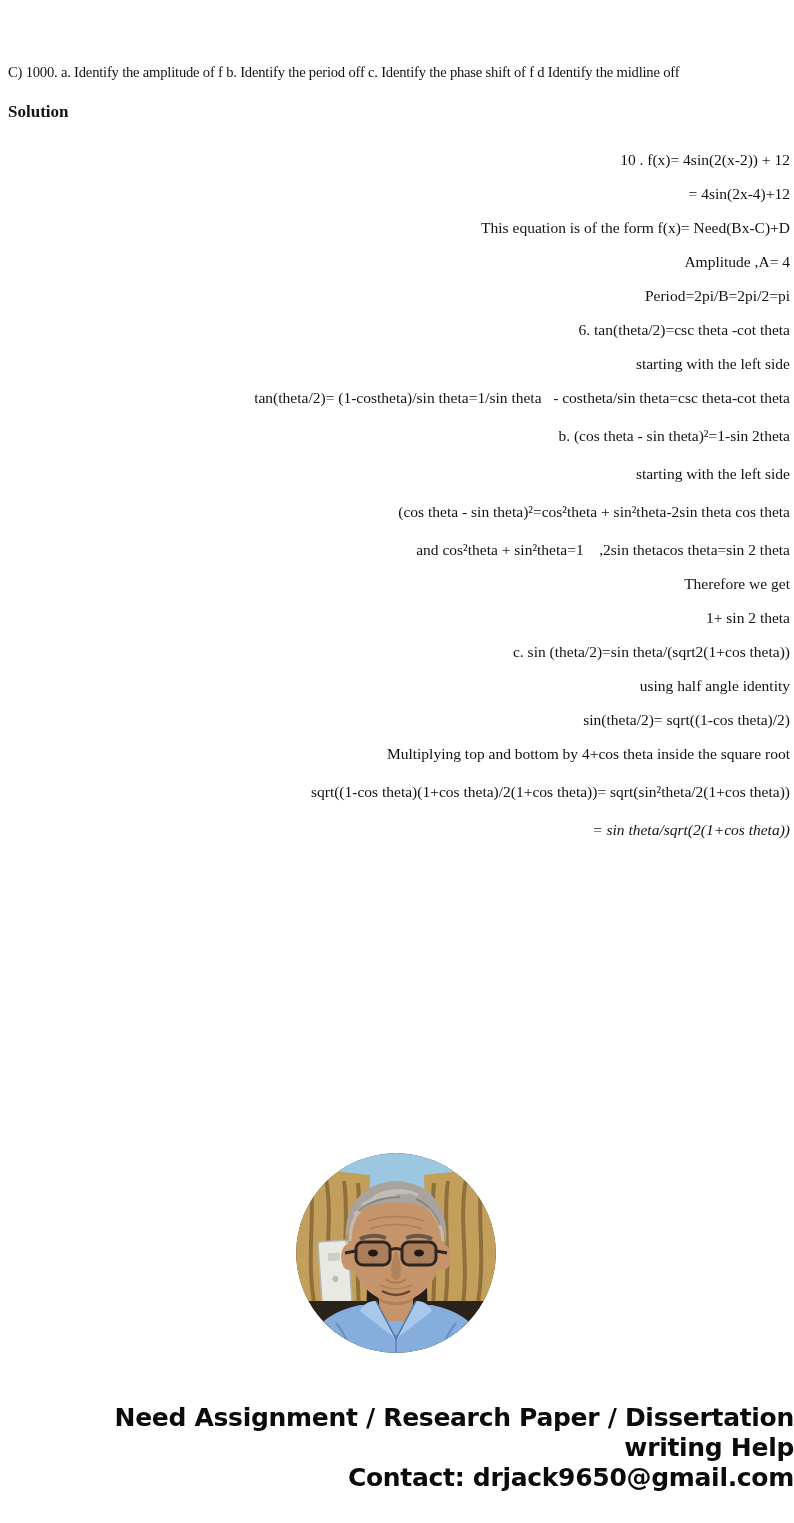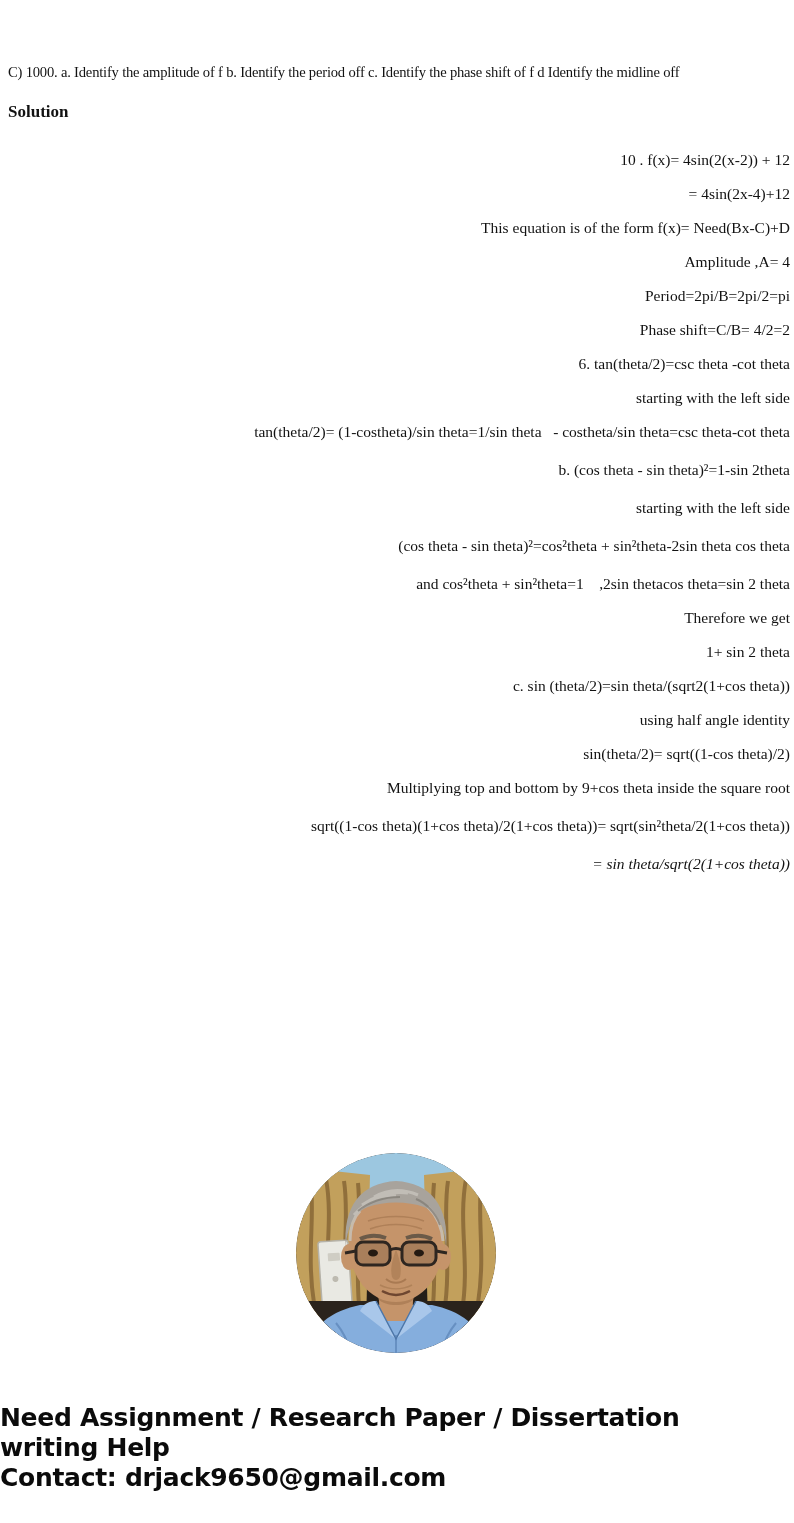--- a/index.html
+++ b/index.html
@@ -53,21 +53,21 @@
     border-radius: 50%;
     overflow: hidden;
   }
   .avatar-wrap svg { display: block; }
 
   .footer-ad {
     position: absolute;
     top: 1403px;
     left: 0;
     width: 794px;
-    text-align: left;
+    text-align: right;
     font-family: "DejaVu Sans", sans-serif;
     font-weight: bold;
     font-size: 25px;
     line-height: 30px;
     letter-spacing: -0.3px;
     color: #0b0b0b;
   }
 </style>
 </head>
 <body>
@@ -76,34 +76,33 @@
 
   <div class="doc">
     <p class="doc-question">C) 1000. a. Identify the amplitude of f b. Identify the period off c. Identify the phase shift of f d Identify the midline off</p>
     <h2 class="doc-heading">Solution</h2>
     <div>
         <p class="doc-line">10 . f(x)= 4sin(2(x-2)) + 12</p>
         <p class="doc-line indent-md">= 4sin(2x-4)+12</p>
         <p class="doc-line">This equation is of the form f(x)= Need(Bx-C)+D</p>
         <p class="doc-line">Amplitude ,A= 4</p>
         <p class="doc-line">Period=2pi/B=2pi/2=pi</p>
-        <p class="doc-line">Phase shift=C/B= 4/2=2</p>
         <p class="doc-line">6. tan(theta/2)=csc theta -cot theta</p>
         <p class="doc-line">starting with the left side</p>
         <p class="doc-line spaced">tan(theta/2)= (1-costheta)/sin theta=1/sin theta   - costheta/sin theta=csc theta-cot theta</p>
         <p class="doc-line spaced">b. (cos theta - sin theta)²=1-sin 2theta</p>
         <p class="doc-line spaced">starting with the left side</p>
         <p class="doc-line spaced">(cos theta - sin theta)²=cos²theta + sin²theta-2sin theta cos theta</p>
         <p class="doc-line">and cos²theta + sin²theta=1    ,2sin thetacos theta=sin 2 theta</p>
         <p class="doc-line">Therefore we get</p>
         <p class="doc-line">1+ sin 2 theta</p>
         <p class="doc-line">c. sin (theta/2)=sin theta/(sqrt2(1+cos theta))</p>
         <p class="doc-line">using half angle identity</p>
         <p class="doc-line">sin(theta/2)= sqrt((1-cos theta)/2)</p>
-        <p class="doc-line spaced">Multiplying top and bottom by 9+cos theta inside the square root</p>
+        <p class="doc-line spaced">Multiplying top and bottom by 4+cos theta inside the square root</p>
         <p class="doc-line indent-sm spaced">sqrt((1-cos theta)(1+cos theta)/2(1+cos theta))= sqrt(sin²theta/2(1+cos theta))</p>
         <p class="doc-line indent-lg">= sin theta/sqrt(2(1+cos theta))</p>
       </div>
   </div>
 
   <div class="avatar-wrap">
     <svg width="200" height="200" viewBox="0 0 200 200" aria-hidden="true">
       <defs>
         <clipPath id="avclip">
             <circle cx="100" cy="100" r="100"></circle>

